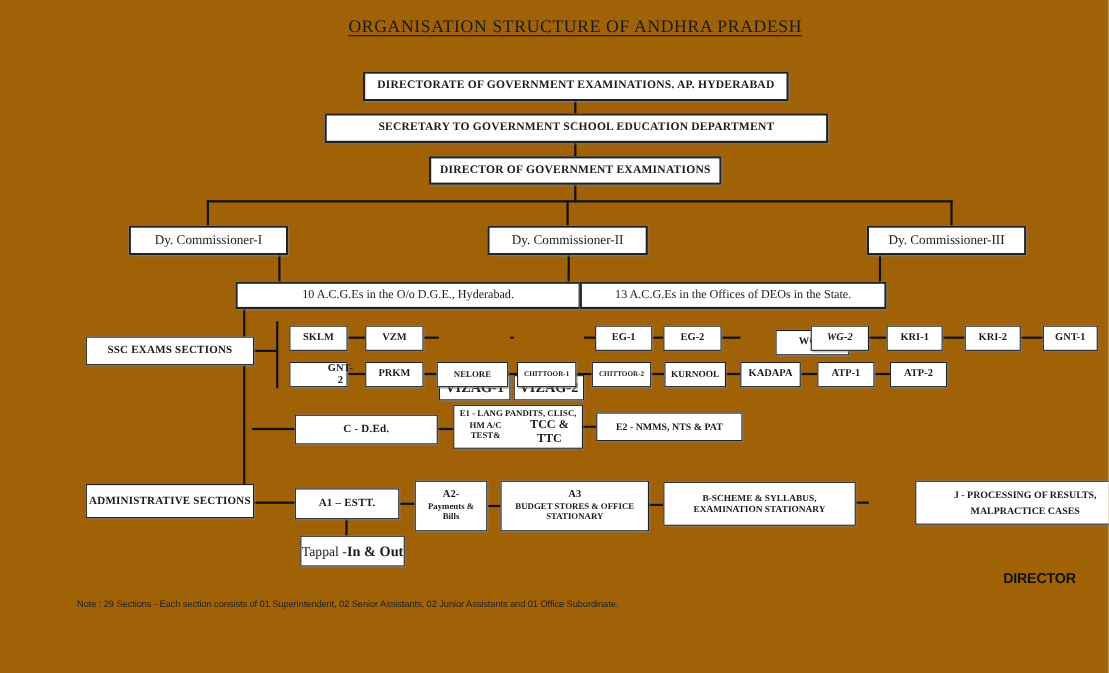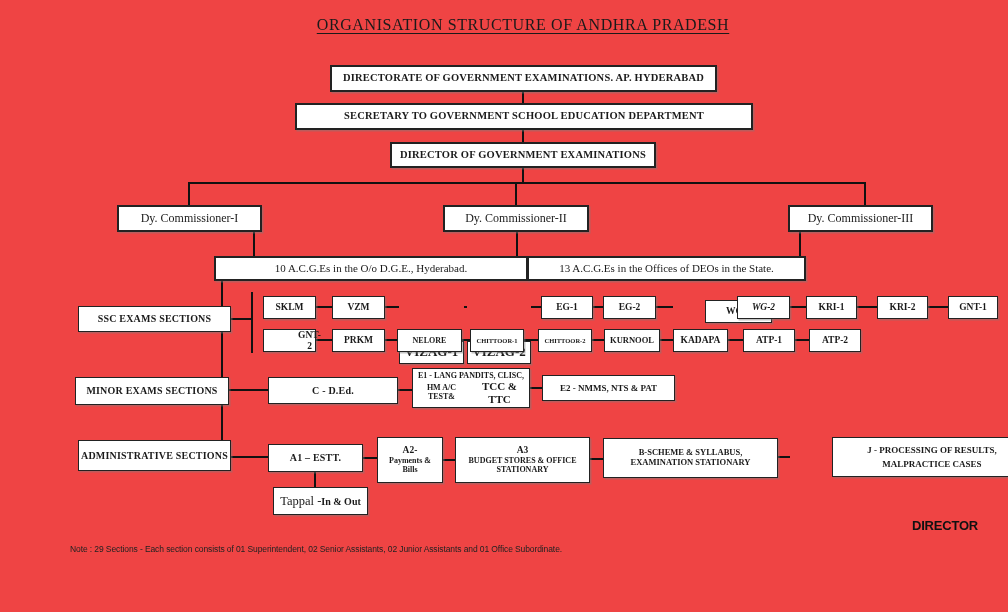--- a/index.html
+++ b/index.html
@@ -1,17 +1,17 @@
 <!DOCTYPE html>
 <html><head>
 <meta charset="utf-8">
 <style>
   html,body{margin:0;padding:0;background:#fff;}
   #canvas{
-    position:relative;width:1008px;height:612px;background:#ef4444;overflow:hidden;
+    position:relative;width:1008px;height:612px;background:#a16207;overflow:hidden;
     font-family:"Liberation Serif", serif;color:#1a1a1a;
   }
   .title{
     position:absolute;left:20px;top:16px;width:1006px;text-align:center;
     font-size:16px;letter-spacing:.6px;font-weight:500;
     text-decoration:underline;text-underline-offset:3px;
   }
   .bx{
     position:absolute;background:#fff;border:1px solid #222;box-sizing:border-box;
     display:flex;flex-direction:column;align-items:center;justify-content:center;
@@ -37,21 +37,21 @@
     position:absolute;left:858px;top:518px;width:120px;text-align:right;
     font-family:"Liberation Sans", sans-serif;font-weight:bold;font-size:13px;
     letter-spacing:-.2px;color:#111;
   }
   .footer-note{
     position:absolute;left:70px;top:544px;width:760px;
     font-family:"Liberation Sans", sans-serif;font-size:8.5px;
     letter-spacing:-.1px;color:#222;
   }
   .tappal-prefix{font-size:12.5px;}
-  .tappal-suffix{font-size:10px;font-weight:bold;}
+  .tappal-suffix{font-size:13px;font-weight:bold;}
   .e1l2-small{font-size:8px;font-weight:bold;}
   .e1l2-large{font-size:11px;font-weight:bold;}
   .inline-row{display:flex;align-items:baseline;justify-content:center;}
 </style>
 </head>
 <body>
 
 <div id="canvas">
 
   <div class="title">ORGANISATION STRUCTURE OF ANDHRA PRADESH</div>
@@ -61,21 +61,20 @@
   <div class="bx b2 bold f105" style="left:390px;top:142px;width:266px;height:26px;">DIRECTOR OF GOVERNMENT EXAMINATIONS</div>
 
   <div class="bx b2 f12" style="left:117px;top:205px;width:145px;height:27px;">Dy. Commissioner-I</div>
   <div class="bx b2 f12" style="left:443px;top:205px;width:146px;height:27px;">Dy. Commissioner-II</div>
   <div class="bx b2 f12" style="left:788px;top:205px;width:145px;height:27px;">Dy. Commissioner-III</div>
 
   <div class="bx b2 f11" style="left:214px;top:256px;width:314px;height:25px;">10 A.C.G.Es in the O/o D.G.E., Hyderabad.</div>
   <div class="bx b2 f11" style="left:527px;top:256px;width:279px;height:25px;">13 A.C.G.Es  in the Offices of DEOs in the State.</div>
 
   <div class="bx bold f10" style="left:78px;top:306px;width:153px;height:26px;">SSC EXAMS SECTIONS</div>
-  <div class="bx bold f10" style="left:75px;top:377px;width:154px;height:28px;">MINOR EXAMS SECTIONS</div>
   <div class="bx bold f10" style="left:78px;top:440px;width:153px;height:31px;">ADMINISTRATIVE SECTIONS</div>
 
   <div class="bx bold f95" style="left:263px;top:296px;width:53px;height:23px;">SKLM</div>
   <div class="bx bold f95" style="left:332px;top:296px;width:53px;height:23px;">VZM</div>
   <div class="bx bold f75" style="left:399px;top:296px;width:65px;height:23px;">VIZAG-1</div>
   <div class="bx bold f75" style="left:467px;top:296px;width:64px;height:23px;">VIZAG-2</div>
   <div class="bx bold f95" style="left:541px;top:296px;width:52px;height:23px;">EG-1</div>
   <div class="bx bold f95" style="left:603px;top:296px;width:53px;height:23px;">EG-2</div>
   <div class="bx bold f95" style="left:673px;top:300px;width:67px;height:23px;margin-left:32px;">WG-1</div>
   <div class="bx bold f95" style="left:737px;top:296px;width:53px;height:23px;font-style:italic;">WG-2</div>

